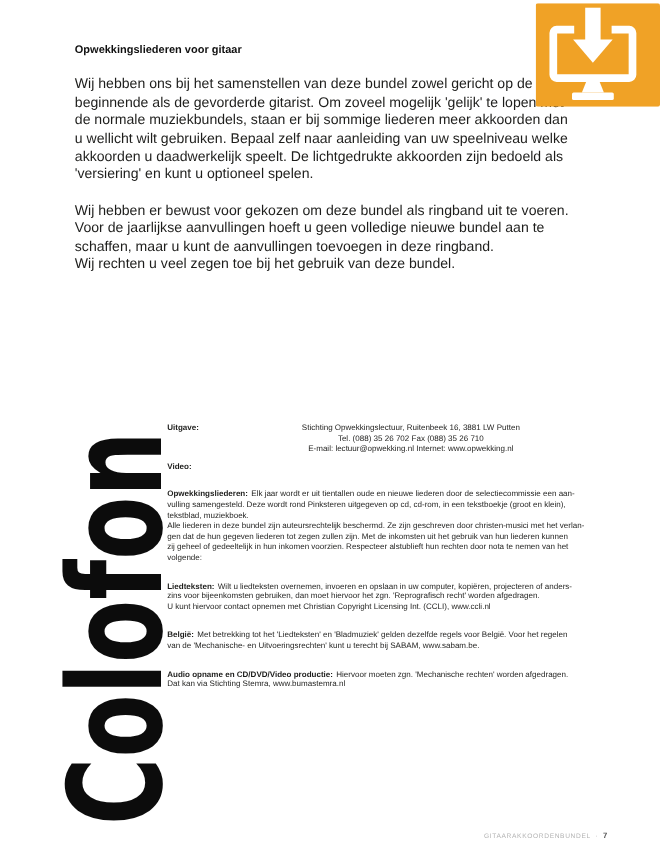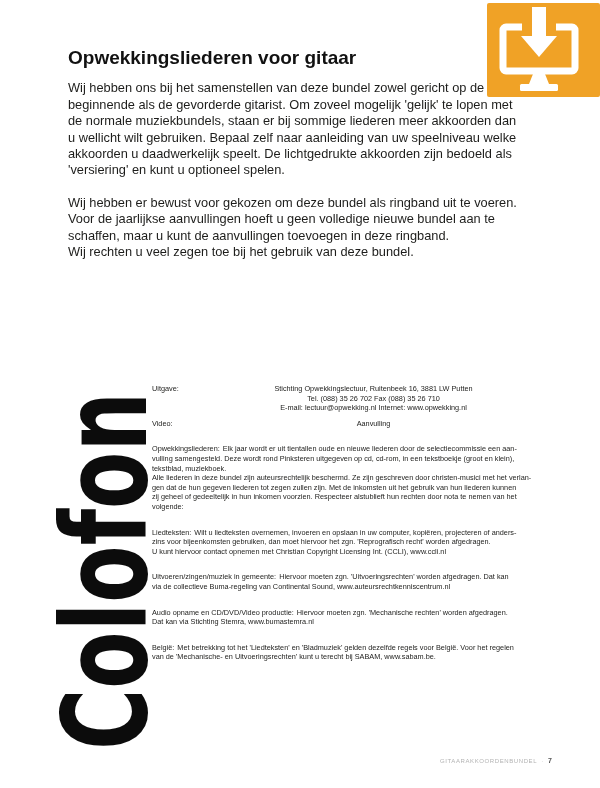--- a/index.html
+++ b/index.html
@@ -4,26 +4,26 @@
 <style>
   html,body{margin:0;padding:0;}
   body{
     width:600px;height:788px;position:relative;overflow:hidden;
     background:#ffffff;color:#1d1d1b;
     font-family:"Liberation Sans",sans-serif;
   }
   .page{position:absolute;inset:0;background:#ffffff;}
   
   .intro{position:absolute;left:68px;top:34px;width:478px;font-size:12.8px;line-height:16.4px;}
-  .intro h1{font-size:19px;font-weight:bold;margin:16px 0 14px 0;color:#111;}
+  .intro h1{font-size:10px;font-weight:bold;margin:4px 0 14px 0;color:#111;}
   .intro p{margin:0 0 16px 0;white-space:pre-line;}
   
   .colofon-block{position:absolute;left:152px;top:384px;width:402px;font-size:7.3px;line-height:9.6px;color:#1d1d1b;}
   .cp-fields{display:grid;grid-template-columns:41px 1fr;row-gap:6px;margin:0 0 13px 0;}
-  .cp-label{font-weight:normal;margin-right:3px;}
+  .cp-label{font-weight:bold;margin-right:3px;}
   .cp-field-text,.cp-text{white-space:pre-line;text-align:center;}
   .cp-sec{margin:16px 0 10px 0;}
   
   .colofon-svg{position:absolute;left:58px;top:386px;overflow:visible;}
   
   .badge{position:absolute;top:3px;right:0;width:113px;height:94px;display:block;cursor:pointer;}
   
   .footer{position:absolute;top:757px;right:48px;font-size:6px;letter-spacing:.6px;
           color:#b3b3b3;text-transform:uppercase;white-space:nowrap;}
   .footer .sep{color:#b3b3b3;margin:0 2px;}
@@ -52,48 +52,43 @@
     <text x="0" y="0" transform="translate(88,364) rotate(-90)" textLength="358" lengthAdjust="spacingAndGlyphs" font-family="DejaVu Sans, sans-serif" font-weight="bold" font-size="118" fill="#0c0c0c">Colofon</text>
   </svg>
 
   <div class="colofon-block">
     <div class="cp-fields">
       <span class="cp-label">Uitgave:</span>
       <span class="cp-field-text">Stichting Opwekkingslectuur, Ruitenbeek 16, 3881 LW Putten
 Tel. (088) 35 26 702 Fax (088) 35 26 710
 E-mail: lectuur@opwekking.nl  Internet: www.opwekking.nl</span>
       <span class="cp-label">Video:</span>
-      <span class="cp-field-text">Aanvulling</span>
     </div>
 
     <p class="cp-sec">
       <b class="cp-label">Opwekkingsliederen:</b><span class="cp-text">Elk jaar wordt er uit tientallen oude en nieuwe liederen door de selectiecommissie een aan-
 vulling samengesteld. Deze wordt rond Pinksteren uitgegeven op cd, cd-rom, in een tekstboekje (groot en klein),
 tekstblad, muziekboek.
 Alle liederen in deze bundel zijn auteursrechtelijk beschermd. Ze zijn geschreven door christen-musici met het verlan-
 gen dat de hun gegeven liederen tot zegen zullen zijn. Met de inkomsten uit het gebruik van hun liederen kunnen
 zij geheel of gedeeltelijk in hun inkomen voorzien. Respecteer alstublieft hun rechten door nota te nemen van het
 volgende:</span>
     </p>
     <p class="cp-sec">
       <b class="cp-label">Liedteksten:</b><span class="cp-text">Wilt u liedteksten overnemen, invoeren en opslaan in uw computer, kopiëren, projecteren of anders-
 zins voor bijeenkomsten gebruiken, dan moet hiervoor het zgn. 'Reprografisch recht' worden afgedragen.
 U kunt hiervoor contact opnemen met Christian Copyright Licensing Int. (CCLI), www.ccli.nl</span>
     </p>
     <p class="cp-sec">
-      <b class="cp-label">Uitvoeren/zingen/muziek in gemeente:</b><span class="cp-text">Hiervoor moeten zgn. 'Uitvoeringsrechten' worden afgedragen. Dat kan
-via de collectieve Buma-regeling van Continental Sound, www.auteursrechtkenniscentrum.nl</span>
+      <b class="cp-label">België:</b><span class="cp-text">Met betrekking tot het 'Liedteksten' en 'Bladmuziek' gelden dezelfde regels voor België. Voor het regelen
+van de 'Mechanische- en Uitvoeringsrechten' kunt u terecht bij SABAM, www.sabam.be.</span>
     </p>
     <p class="cp-sec">
       <b class="cp-label">Audio opname en CD/DVD/Video productie:</b><span class="cp-text">Hiervoor moeten zgn. 'Mechanische rechten' worden afgedragen.
 Dat kan via Stichting Stemra, www.bumastemra.nl</span>
-    </p>
-    <p class="cp-sec">
-      <b class="cp-label">België:</b><span class="cp-text">Met betrekking tot het 'Liedteksten' en 'Bladmuziek' gelden dezelfde regels voor België. Voor het regelen
-van de 'Mechanische- en Uitvoeringsrechten' kunt u terecht bij SABAM, www.sabam.be.</span>
     </p>
   </div>
 
   <svg class="badge" viewBox="0 0 113 94">
     <rect x="0" y="0" width="113" height="94" rx="2" fill="#F0A226"></rect>
     <rect x="16" y="24" width="72" height="44" rx="3" fill="none" stroke="#ffffff" stroke-width="7"></rect>
     <rect x="35" y="16" width="34" height="13" fill="#F0A226"></rect>
     <rect x="45" y="4" width="14" height="31" fill="#ffffff"></rect>
     <polygon points="34,33 70,33 52,54" fill="#ffffff"></polygon>
     <polygon points="46,71 58,71 62,81 42,81" fill="#ffffff"></polygon>

